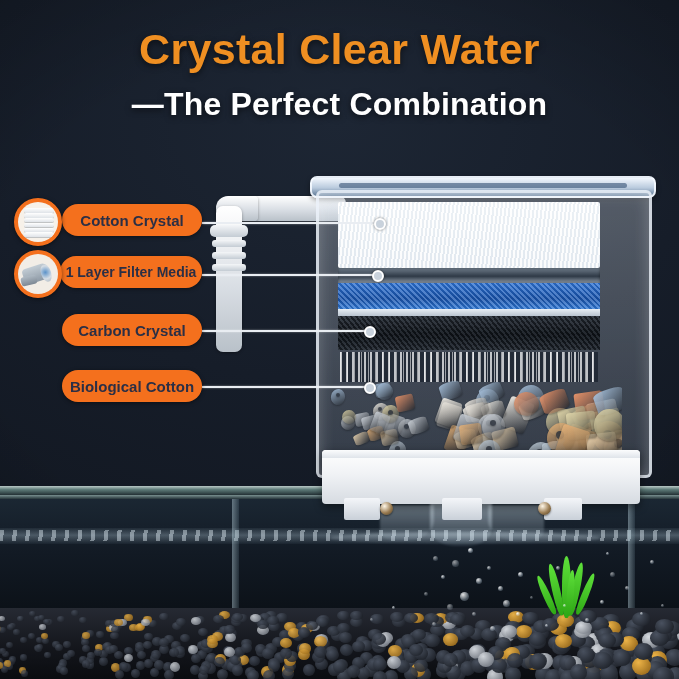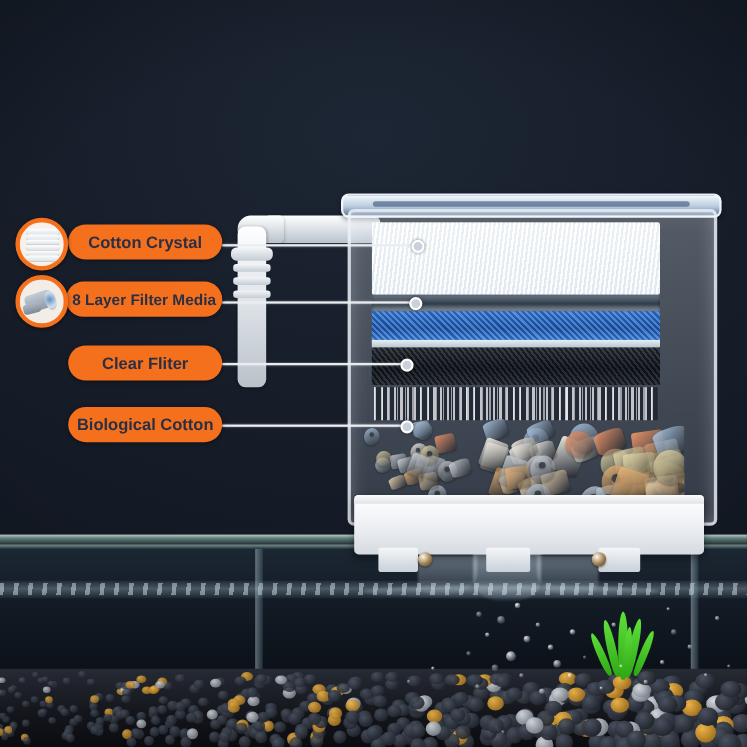--- a/index.html
+++ b/index.html
@@ -783,20 +783,24 @@
   </div>
 
   <div class="pipe pipe-h" style="left:238px;top:196px;width:108px;height:25px;"></div>
   <div class="pipe pipe-h" style="left:216px;top:196px;width:42px;height:25px;border-radius:12px 4px 4px 12px;"></div>
   <div class="pipe pipe-v" style="left:216px;top:206px;width:26px;height:146px;"></div>
   <div class="pipe-rib" style="left:212px;top:240px;width:34px;height:7px;"></div>
   <div class="pipe-rib" style="left:212px;top:252px;width:34px;height:7px;"></div>
   <div class="pipe-rib" style="left:212px;top:264px;width:34px;height:7px;"></div>
   <div class="pipe-rib" style="left:210px;top:225px;width:38px;height:12px;border-radius:5px;"></div>
 
+  <div class="title-wrap">
+    <div class="t-main">Crystal Clear Water</div>
+    <div class="t-sub">—The Perfect Combination</div>
+  </div>
 
   <div id="callouts">
       <div class="leader" style="left: 202px; top: 222px; width: 176px;"></div>
       <div class="dot" style="left: 374px; top: 218px;"></div>
       <div class="pill" style="left: 62px; top: 204px; width: 140px; height: 32px; font-size: 15px;">
         <span>Cotton Crystal</span>
       </div>
       <div class="badge" style="left: 14px; top: 198px; width: 44px; height: 44px;">
         <div class="badge-inner">
           <div class="ic-cotton">
@@ -805,35 +809,35 @@
             <i style="top: 40%;"></i>
             <i style="top: 52%;"></i>
             <i style="top: 64%;"></i>
             <i style="top: 76%;"></i>
           </div>
         </div>
       </div>
       <div class="leader" style="left: 202px; top: 274px; width: 174px;"></div>
       <div class="dot" style="left: 372px; top: 270px;"></div>
       <div class="pill" style="left: 60px; top: 256px; width: 142px; height: 32px; font-size: 14px;">
-        <span>8 Layer Filter Media</span>
+        <span>1 Layer Filter Media</span>
       </div>
       <div class="badge" style="left: 14px; top: 250px; width: 44px; height: 44px;">
         <div class="badge-inner">
           <div class="ic-roll">
             <div class="roll-body"></div>
             <div class="roll-tail"></div>
             <div class="roll-end"></div>
           </div>
         </div>
       </div>
       <div class="leader" style="left: 202px; top: 330px; width: 166px;"></div>
       <div class="dot" style="left: 364px; top: 326px;"></div>
       <div class="pill" style="left: 62px; top: 314px; width: 140px; height: 32px; font-size: 15px;">
-        <span>Clear Fliter</span>
+        <span>Carbon Crystal</span>
       </div>
       <div class="leader" style="left: 202px; top: 386px; width: 166px;"></div>
       <div class="dot" style="left: 364px; top: 382px;"></div>
       <div class="pill" style="left: 62px; top: 370px; width: 140px; height: 32px; font-size: 15px;">
         <span>Biological Cotton</span>
       </div>
     </div>
 
 </div>
 

